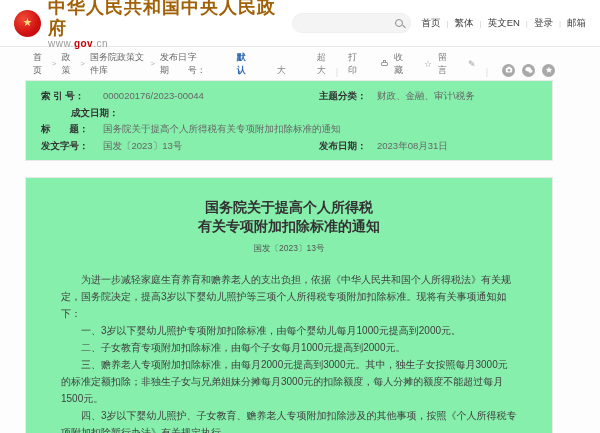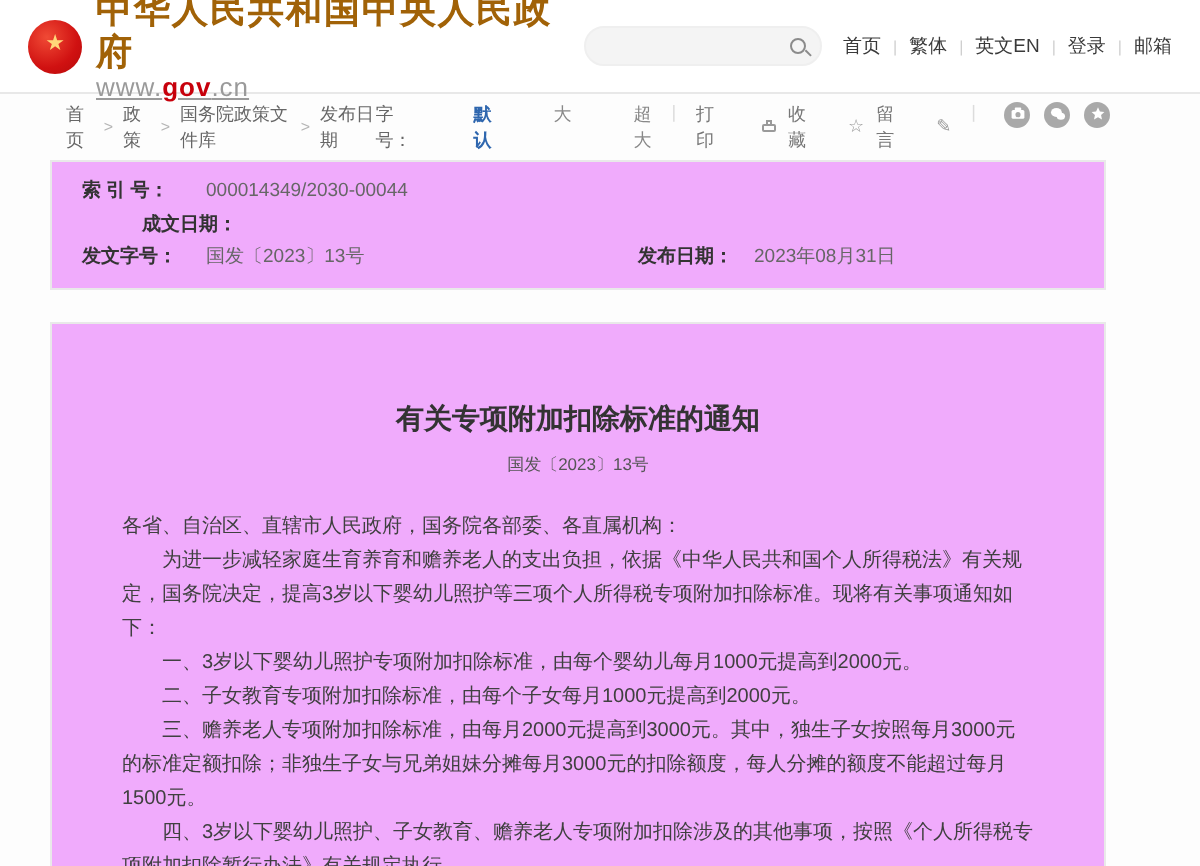--- a/index.html
+++ b/index.html
@@ -9,52 +9,52 @@
 
   
   .site-header { height:47px; background:#fff; border-bottom:1px solid #e8e8e8;
     display:flex; align-items:center; padding:0 14px; }
   .logo-area { display:flex; align-items:center; gap:7px; }
   .emblem { width:27px; height:27px; border-radius:50%;
     background:radial-gradient(circle at 35% 32%, #f04a35 0%, #d01111 60%, #b50a0a 100%);
     display:flex; align-items:center; justify-content:center; flex:0 0 auto; }
   .emblem span { color:#ffd879; font-size:11px; line-height:1; transform:translateY(-1px); }
   .site-title { color:#a16207; font-weight:bold; font-size:18px; letter-spacing:1px; line-height:1.15; }
-  .site-url { font-size:13px; color:#9a9a9a; letter-spacing:.5px;text-decoration:underline; }
+  .site-url { font-size:10px; color:#9a9a9a; letter-spacing:.5px; }
   .site-url b { color:#c7000b; }
   .search-box { margin-left:auto; width:120px; height:20px; background:#f4f4f4; border:1px solid #efefef;
     border-radius:11px; display:flex; align-items:center; justify-content:flex-end; padding:0 7px; }
   .search-box input { border:none; background:transparent; outline:none; width:90px; height:16px; font-size:9px; }
   .mag { width:8px; height:8px; border:1.3px solid #8b8b8b; border-radius:50%; position:relative; flex:0 0 auto; }
   .mag::after { content:""; position:absolute; width:4px; height:1.3px; background:#8b8b8b;
     right:-3.5px; bottom:-1.5px; transform:rotate(45deg); }
   .top-nav { display:flex; align-items:center; gap:6px; margin-left:10px; font-size:9.5px; color:#3a3a3a; }
   .top-nav .lnk { cursor:pointer; white-space:nowrap; }
   .top-nav .sep { color:#cfcfcf; font-size:8px; }
 
   
   .toolbar { height:33px; display:flex; align-items:center; padding:0 45px 0 33px;
     font-size:9px; color:#666; background:#fdfdfd; }
   .crumbs { display:flex; align-items:center; gap:5px; }
   .crumbs .sep { color:#b5b5b5; font-size:8px; }
-  .tools { margin-left:auto; display:flex; align-items:flex-start; gap:6px; }
+  .tools { margin-left:auto; display:flex; align-items:flex-end; gap:6px; }
   .fs-opt { color:#888;padding-left:25px; }
   .fs-opt.active { color:#2e66ae; font-weight:bold; }
   .vsep { color:#dcdcdc; margin:0 4px; }
   .tool-item { display:flex; align-items:center; gap:21px; color:#777; }
   .glyph { color:#9a9a9a; font-size:9px; }
   .printer { width:10px; height:8px; position:relative; }
   .printer .p-body { position:absolute; left:0; right:0; top:2.5px; height:4px; border:1px solid #9a9a9a; border-radius:1px; }
   .printer .p-top { position:absolute; left:2px; right:2px; top:0; height:3px; border:1px solid #9a9a9a; border-bottom:none; }
   .share-circles { display:flex; align-items:center; gap:7px; margin-left:4px; }
   .circ { width:13px; height:13px; border-radius:50%; background:#a9a9a9; display:flex;
     align-items:center; justify-content:center; }
 
   
-  .card { width:528px; margin-left:25px; background:#f0abfc; border:1px solid #e9e9e9; }
+  .card { width:528px; margin-left:25px; background:#86efac; border:1px solid #e9e9e9; }
   .meta-card { padding:7px 15px 6px; }
   .meta-row { display:flex; line-height:16.5px; font-size:9.5px; }
   .meta-cell { display:flex; width:50%; }
   .meta-cell.full { width:100%; }
   .meta-label { font-weight:bold; color:#333; white-space:pre; width:62px; flex:0 0 auto; }
   .meta-cell.right .meta-label { width:58px; }
   .meta-value { color:#666; }
   .meta-cell.right { padding-left:30px; }
 
   .doc-card { margin-top:16px; padding:20px 35px 26px; min-height:266px; }
@@ -148,48 +148,57 @@
             </svg>
         </span>
       </span>
     </div>
   </div>
 
   <section class="card meta-card">
     <div class="meta-row">
       <div class="meta-cell">
         <span class="meta-label">索 引 号：</span>
-        <span class="meta-value">000014349/2030-00044</span>
+        <span class="meta-value">000020176/2023-00044</span>
+      </div>
+      <div class="meta-cell right">
+        <span class="meta-label">主题分类：</span>
+        <span class="meta-value">财政、金融、审计\税务</span>
       </div>
     </div>
     <div class="meta-row">
       <div class="meta-cell right">
         <span class="meta-label">成文日期：</span>
+      </div>
+    </div>
+    <div class="meta-row">
+      <div class="meta-cell full">
+        <span class="meta-label">标　　题：</span>
+        <span class="meta-value">国务院关于提高个人所得税有关专项附加扣除标准的通知</span>
       </div>
     </div>
     <div class="meta-row">
       <div class="meta-cell">
         <span class="meta-label">发文字号：</span>
         <span class="meta-value">国发〔2023〕13号</span>
       </div>
       <div class="meta-cell right">
         <span class="meta-label">发布日期：</span>
         <span class="meta-value">2023年08月31日</span>
       </div>
     </div>
   </section>
 
   <section class="card doc-card">
     <h1 class="doc-title">
-      <br>
+      <span>国务院关于提高个人所得税</span><br>
       <span>有关专项附加扣除标准的通知</span>
     </h1>
     <div class="doc-no">国发〔2023〕13号</div>
     <div class="doc-body">
-      <p>各省、自治区、直辖市人民政府，国务院各部委、各直属机构：</p>
       <p class="indent">为进一步减轻家庭生育养育和赡养老人的支出负担，依据《中华人民共和国个人所得税法》有关规定，国务院决定，提高3岁以下婴幼儿照护等三项个人所得税专项附加扣除标准。现将有关事项通知如下：</p>
       <p class="indent">一、3岁以下婴幼儿照护专项附加扣除标准，由每个婴幼儿每月1000元提高到2000元。</p>
       <p class="indent">二、子女教育专项附加扣除标准，由每个子女每月1000元提高到2000元。</p>
       <p class="indent">三、赡养老人专项附加扣除标准，由每月2000元提高到3000元。其中，独生子女按照每月3000元的标准定额扣除；非独生子女与兄弟姐妹分摊每月3000元的扣除额度，每人分摊的额度不能超过每月1500元。</p>
       <p class="indent">四、3岁以下婴幼儿照护、子女教育、赡养老人专项附加扣除涉及的其他事项，按照《个人所得税专项附加扣除暂行办法》有关规定执行。</p>
 
     </div>
   </section>
 
 </div>

